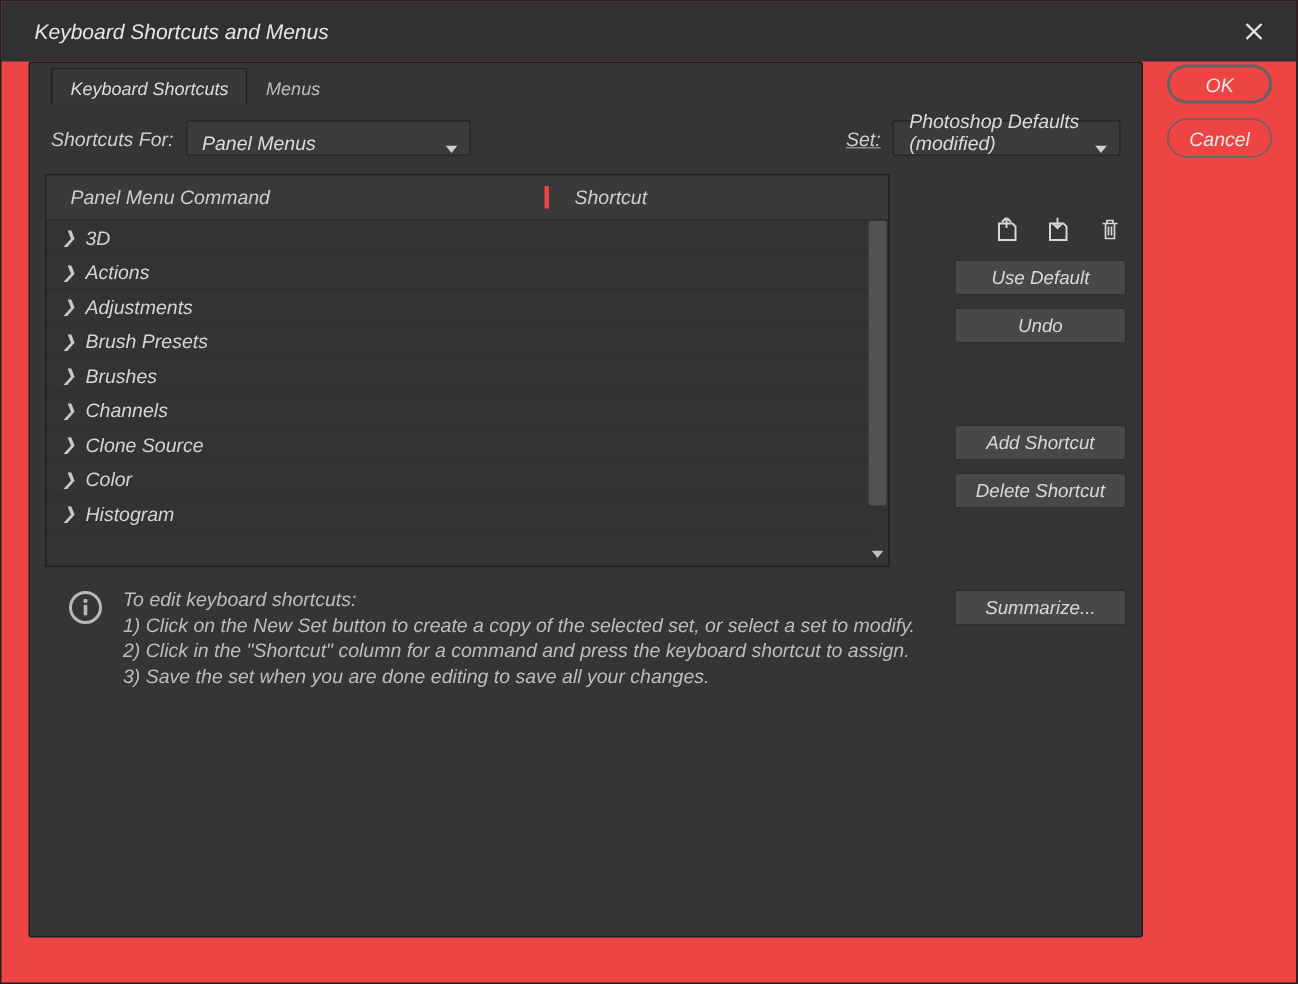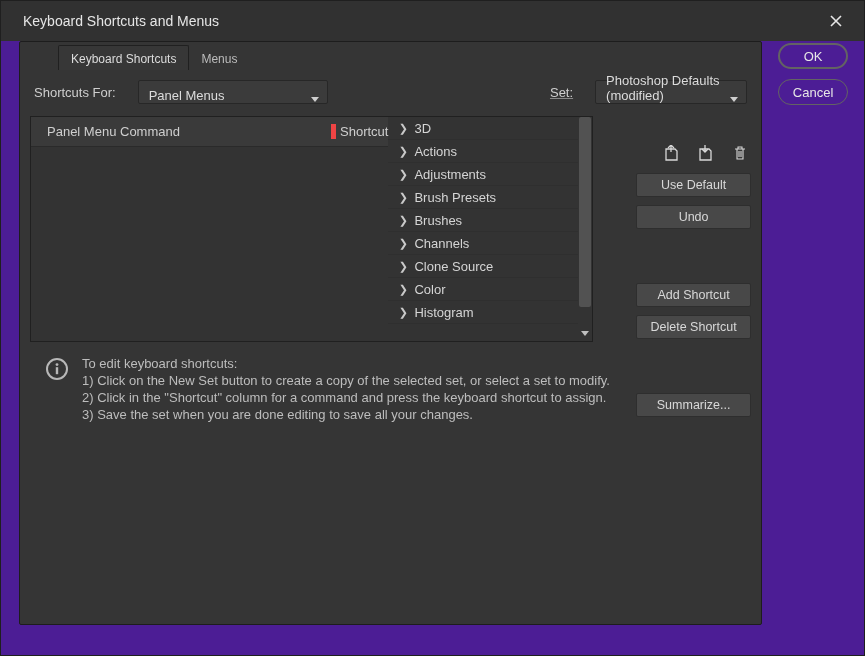--- a/index.html
+++ b/index.html
@@ -5,23 +5,23 @@
   * { box-sizing: border-box; margin: 0; padding: 0; }
   html, body {
     width: 865px; height: 656px;
     font-family: -apple-system, "Segoe UI", Tahoma, sans-serif;
     font-size: 13px;
     color: #cfcfcf;
     background: #000;
   }
   .dialog {
     width: 865px; height: 656px;
-    background: #4c1d95;
+    background: #ef4444;
     border: 1px solid #1f1f1f;
-    display: flex; flex-direction: column;
+    display: flex; flex-direction: column; font-style: italic;
   }
   .titlebar {
     height: 40px;
     display: flex; align-items: center; justify-content: space-between;
     padding: 0 16px 0 22px;
     background: #313131;
   }
   .titlebar-title { color: #e6e6e6; font-size: 14px; font-weight: 400; }
   .close-x {
     width: 24px; height: 24px; display:flex; align-items:center; justify-content:center;
@@ -47,26 +47,25 @@
     color: #bcbcbc; font-size: 12px;
     cursor: default;
   }
   .tab.active {
     background: #373737;
     border-top: 1px solid #202020;
     border-left: 1px solid #202020;
     border-right: 1px solid #202020;
     color: #dcdcdc;
     border-radius: 2px 2px 0 0;
-    margin-left: 24px;
   }
   .controls-row {
     display: flex; align-items: center; height: 38px;
     padding: 6px 4px 0 4px;
-    gap: 22px;
+    gap: 8px;
   }
   .label { color: #cfcfcf; font-size: 13px; }
   .dropdown {
     background: #3b3b3b;
     border: 1px solid #272727;
     border-radius: 2px;
     height: 24px;
     display: flex; align-items: flex-end; justify-content: space-between;
     padding: 0 8px 0 10px;
     color: #dcdcdc; font-size: 13px;
@@ -80,32 +79,32 @@
   .checkbox-row {
     display:flex; align-items:center; gap:8px; padding: 8px 4px 4px 4px;
   }
   .checkbox {
     width:14px; height:14px; border:1px solid #6a6a6a; border-radius:2px; background:#2c2c2c;
   }
   .table-area {
     margin-top: 8px;
     border: 1px solid #202020;
     background: #333333;
-    height: 226px;
-    display:flex; flex-direction:row;
+    height: 262px;
+    display:flex; flex-direction:column;
     position: relative;
   }
   .table-header {
     display:flex; height: 30px; align-items:center;
     border-bottom: 1px solid #2a2a2a;
     background: #3a3a3a;
     color:#cfcfcf;
   }
   .col-cmd { flex: 0 0 300px; padding-left: 16px; }
-  .col-sc  { flex: 1; padding-left: 4px; border-left: 5px solid #ef4444; }
+  .col-sc  { flex: 1; padding-left: 17px; border-left: 3px solid #ef4444; margin-left: 32px; }
   .table-body {
     flex:1; overflow:hidden; position:relative;
   }
   .scrollbar {
     position:absolute; right:0; top:0; bottom:0; width:14px;
     background:#333333;
   }
   .scroll-thumb {
     position:absolute; top:0; left:1px; right:1px; height:190px;
     background:#525252; border-radius:2px;

